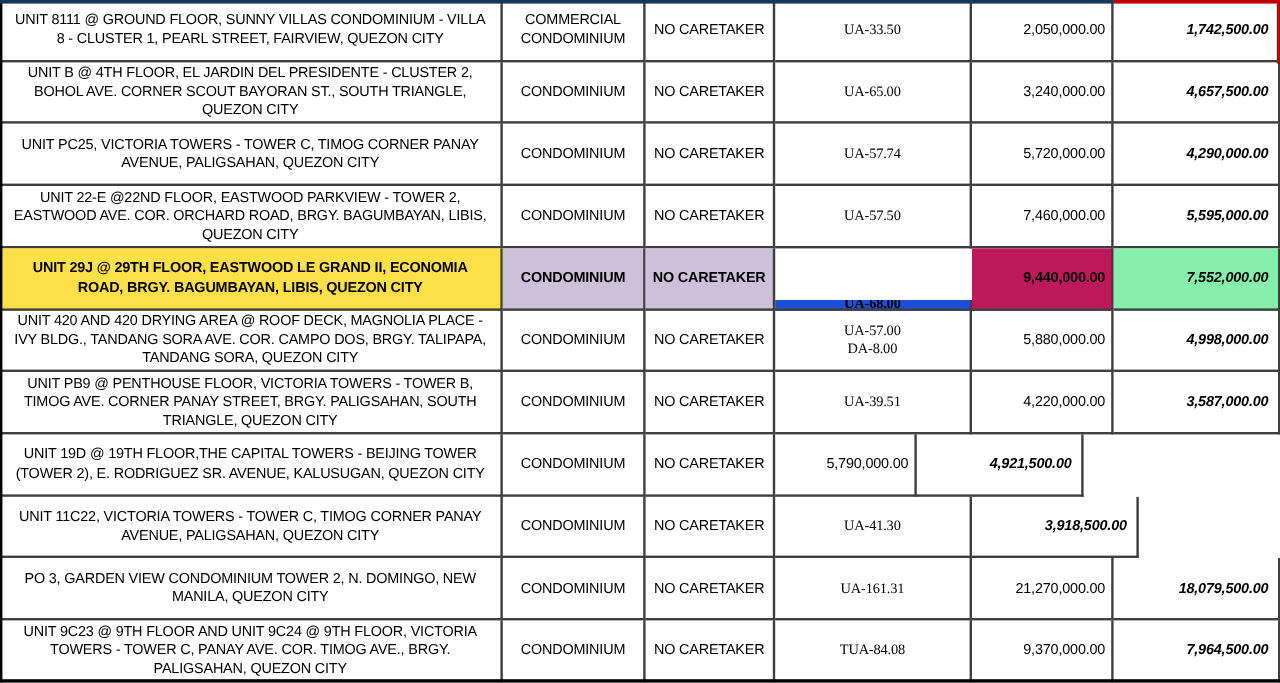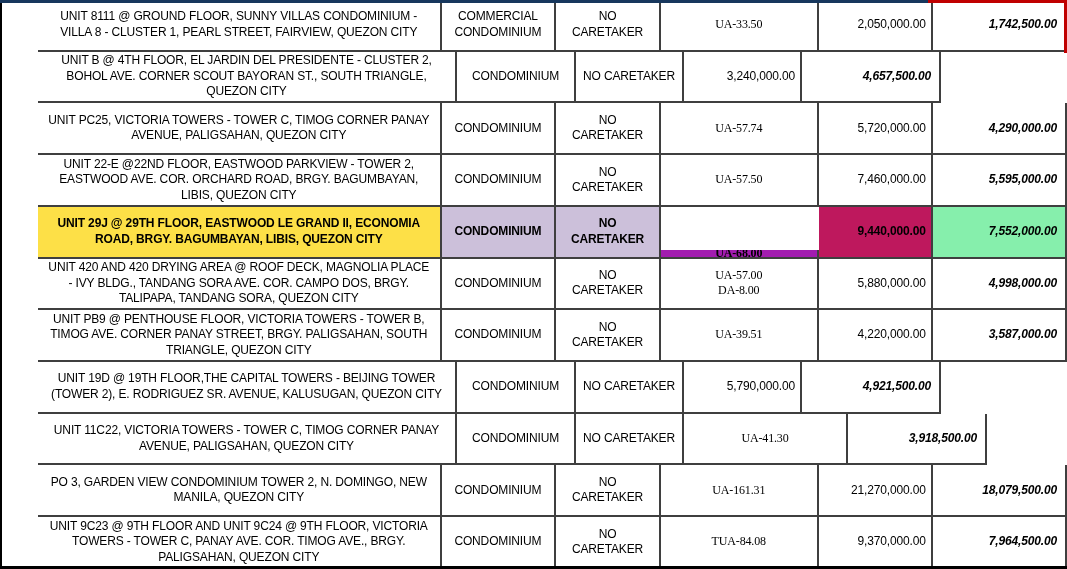--- a/index.html
+++ b/index.html
@@ -11,21 +11,20 @@
     font-family:"Liberation Sans","DejaVu Sans",sans-serif;
     color:#000;
     box-sizing:border-box;
   }
   .tbody{position:absolute;left:0;top:0;width:1067px;}
   .row{
     display:flex;
     width:1067px;
     height:51.727px;
     box-sizing:border-box;
-    padding-left:38px;
   }
   .cell{
     box-sizing:border-box;
     display:flex;
     align-items:center;
     justify-content:center;
     text-align:center;
     font-size:12px;
     line-height:15.4px;
     letter-spacing:-0.15px;
@@ -60,20 +59,21 @@
       <div class="cell c-type">COMMERCIAL CONDOMINIUM</div>
       <div class="cell c-caretaker">NO CARETAKER</div>
       <div class="cell c-area">UA-33.50</div>
       <div class="cell c-price">2,050,000.00</div>
       <div class="cell c-net">1,742,500.00</div>
     </div>
       <div class="row">
       <div class="cell c-address">UNIT B @ 4TH FLOOR, EL JARDIN DEL PRESIDENTE - CLUSTER 2, BOHOL AVE. CORNER SCOUT BAYORAN ST., SOUTH TRIANGLE, QUEZON CITY</div>
       <div class="cell c-type">CONDOMINIUM</div>
       <div class="cell c-caretaker">NO CARETAKER</div>
+      <div class="cell c-area">UA-65.00</div>
       <div class="cell c-price">3,240,000.00</div>
       <div class="cell c-net">4,657,500.00</div>
     </div>
       <div class="row">
       <div class="cell c-address">UNIT PC25, VICTORIA TOWERS - TOWER C, TIMOG CORNER PANAY AVENUE, PALIGSAHAN, QUEZON CITY</div>
       <div class="cell c-type">CONDOMINIUM</div>
       <div class="cell c-caretaker">NO CARETAKER</div>
       <div class="cell c-area">UA-57.74</div>
       <div class="cell c-price">5,720,000.00</div>
       <div class="cell c-net">4,290,000.00</div>
@@ -83,21 +83,21 @@
       <div class="cell c-type">CONDOMINIUM</div>
       <div class="cell c-caretaker">NO CARETAKER</div>
       <div class="cell c-area">UA-57.50</div>
       <div class="cell c-price">7,460,000.00</div>
       <div class="cell c-net">5,595,000.00</div>
     </div>
       <div class="row highlight">
       <div class="cell c-address" style="background: #fde047;">UNIT 29J @ 29TH FLOOR, EASTWOOD LE GRAND II, ECONOMIA ROAD, BRGY. BAGUMBAYAN, LIBIS, QUEZON CITY</div>
       <div class="cell c-type" style="background: rgb(204, 192, 218);">CONDOMINIUM</div>
       <div class="cell c-caretaker" style="background: rgb(204, 192, 218);">NO CARETAKER</div>
-      <div class="cell c-area" style="background: #a21caf; margin-top: 43px;">UA-68.00</div>
+      <div class="cell c-area" style="background: #1d4ed8; margin-top: 43px;">UA-68.00</div>
       <div class="cell c-price" style="background: #be185d;">9,440,000.00</div>
       <div class="cell c-net" style="background: #86efac;">7,552,000.00</div>
     </div>
       <div class="row">
       <div class="cell c-address">UNIT 420 AND 420 DRYING AREA @ ROOF DECK, MAGNOLIA PLACE - IVY BLDG., TANDANG SORA AVE. COR. CAMPO DOS, BRGY. TALIPAPA, TANDANG SORA, QUEZON CITY</div>
       <div class="cell c-type">CONDOMINIUM</div>
       <div class="cell c-caretaker">NO CARETAKER</div>
       <div class="cell c-area">UA-57.00
 DA-8.00</div>
       <div class="cell c-price">5,880,000.00</div>

